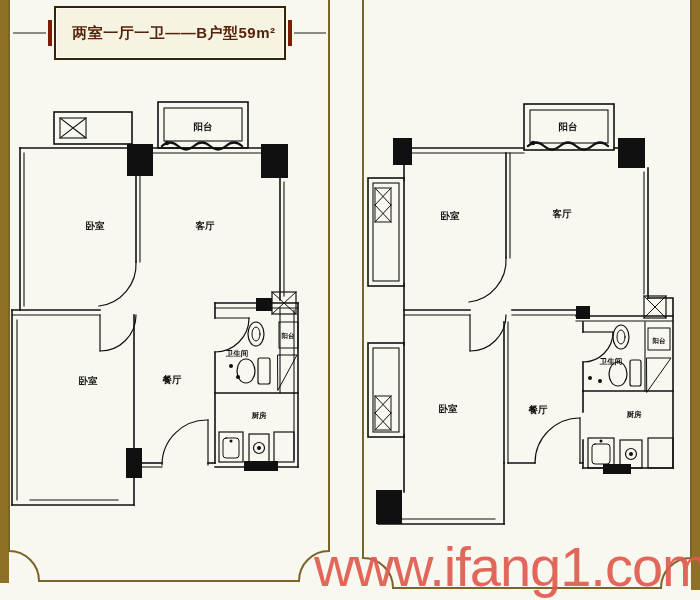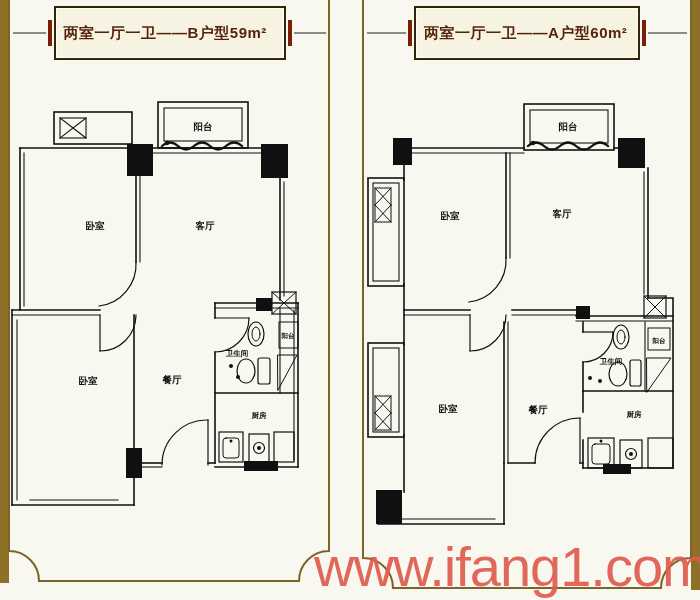--- a/index.html
+++ b/index.html
@@ -8,21 +8,21 @@
   .stage svg text{font-family:"Liberation Sans",sans-serif;font-weight:bold;fill:#111;}
   .plan-svg{position:absolute;left:0;top:0;}
   .banner{position:absolute;top:17px;display:flex;align-items:center;height:32px;}
   .banner-b{left:13px;width:313px;}
   .banner-a{left:367px;width:320px;}
   .banner .line{flex:1;height:2px;background:#8b8b83;}
   .banner .bar{width:4px;height:26px;background:#7c1e04;margin:0 2px;}
   .title-box{height:28px;line-height:28px;padding:11px 8px;background:#f7f3e2;
              border:2px solid #332508;box-shadow:inset 0 0 0 1px #fffef5;
              color:#55230a;font-size:15px;font-weight:bold;letter-spacing:.5px;
-             white-space:nowrap;text-align:left;}
+             white-space:nowrap;text-align:right;}
   .banner-b .title-box{min-width:212px;}
   .banner-a .title-box{min-width:206px;}
   .watermark{position:absolute;left:314px;top:534px;font-size:56px;font-weight:400;
              color:rgba(223,90,78,.92);white-space:nowrap;letter-spacing:-1px;z-index:5;}
 </style>
 </head>
 <body>
 
 <div class="stage">
 
@@ -245,23 +245,16 @@
 </svg>
 
   <div class="banner banner-b">
     <div class="line"></div>
     <div class="bar"></div>
     <div class="title-box">两室一厅一卫——B户型59m²</div>
     <div class="bar"></div>
     <div class="line"></div>
   </div>
 
-  <div class="banner banner-a">
-    <div class="line"></div>
-    <div class="bar"></div>
-    <div class="title-box">两室一厅一卫——A户型60m²</div>
-    <div class="bar"></div>
-    <div class="line"></div>
-  </div>
 
   <div class="watermark">www.ifang1.com</div>
 
 </div>
 
 </body></html>

